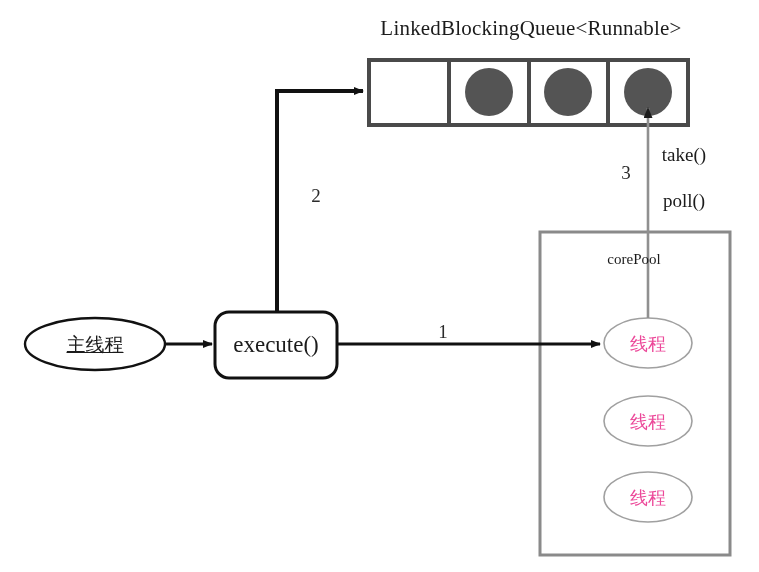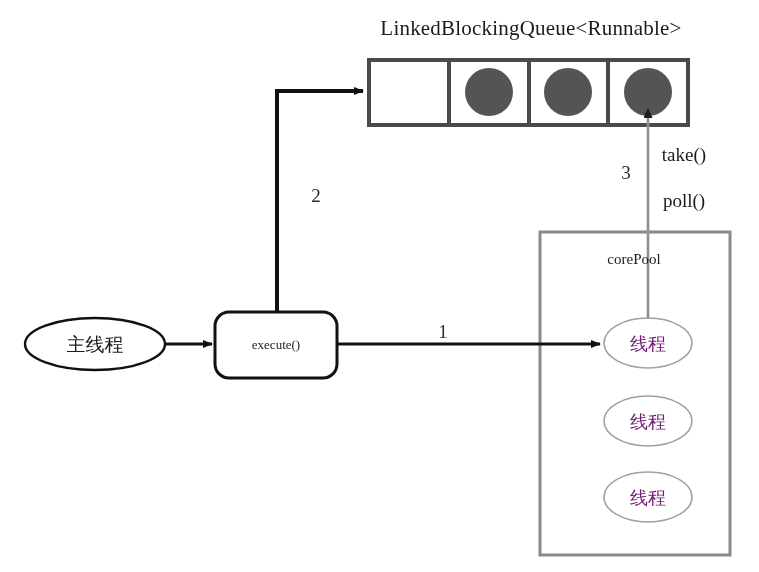--- a/index.html
+++ b/index.html
@@ -41,32 +41,33 @@
   }
   .lbl-method {
     font-size: 19px;
     color: #1b1b1b;
   }
   .lbl-corepool {
     font-size: 15px;
     color: #1b1b1b;
   }
   .lbl-node {
-    font-size: 13px;
+    font-size: 23px;
     color: #1b1b1b;
   }
   .lbl-cn {
     font-family: "DejaVu Sans", "Liberation Sans", sans-serif;
     font-size: 18px;
-    color: #701a75;
+    color: #ec4899;
   }
   .lbl-cn-main {
     font-family: "DejaVu Sans", "Liberation Sans", sans-serif;
     font-size: 19px;
     color: #1b1b1b;
+    text-decoration: underline;
   }
   .ctr {
     transform: translate(-50%, -50%);
   }
 </style>
 </head>
 <body>
 
 <div id="canvas">
 

